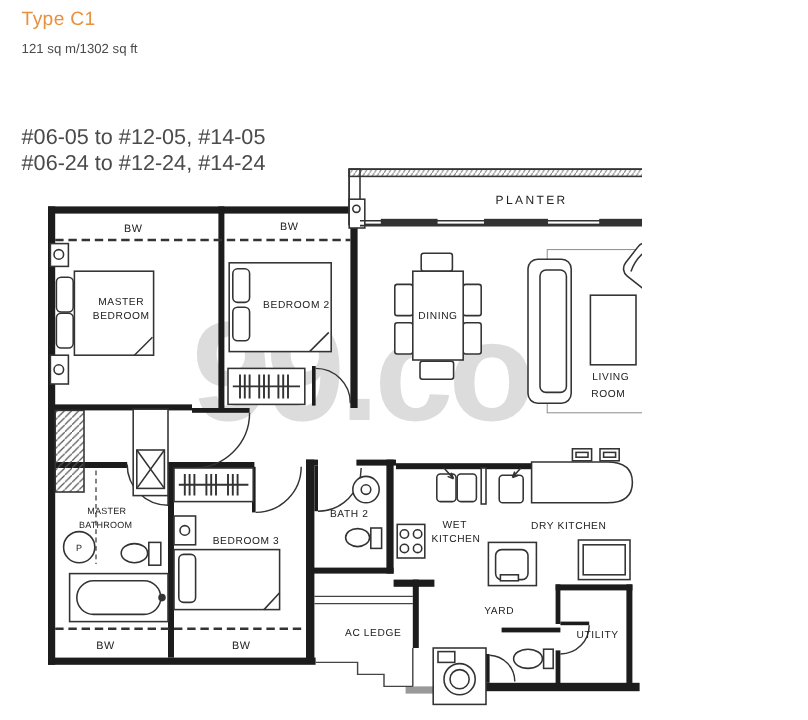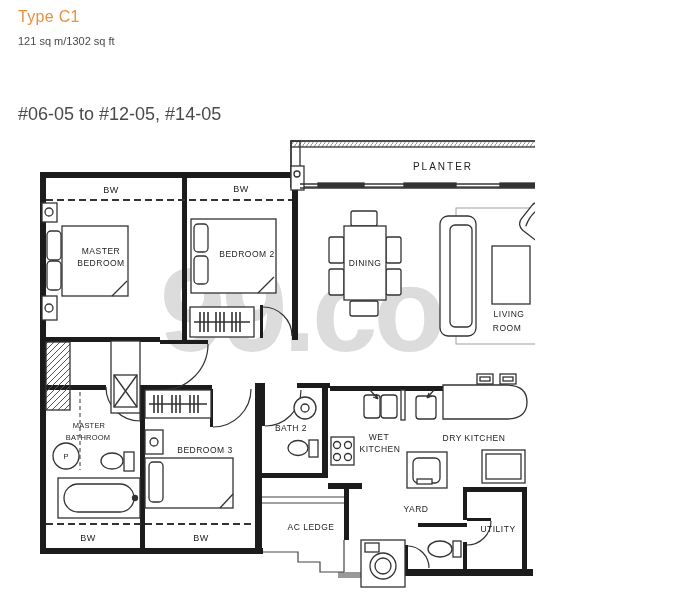--- a/index.html
+++ b/index.html
@@ -19,20 +19,21 @@
 </style>
 </head>
 <body>
 
 <div id="stage">
 
   <div class="hdr-title">Type C1</div>
   <div class="hdr-area">121 sq m/1302 sq ft</div>
   <div class="hdr-units">
     <div>#06-05 to #12-05, #14-05</div>
+    <div>#06-24 to #12-24, #14-24</div>
   </div>
 
   <div class="watermark">99.co</div>
 
   <svg width="673" height="600" viewBox="0 0 673 600">
     <defs>
       <pattern id="hatch" width="6" height="6" patternUnits="userSpaceOnUse">
         <path d="M0,6 L6,0" stroke="#555" stroke-width="1"></path>
       </pattern>
       <pattern id="phatch" width="4" height="6" patternUnits="userSpaceOnUse">

